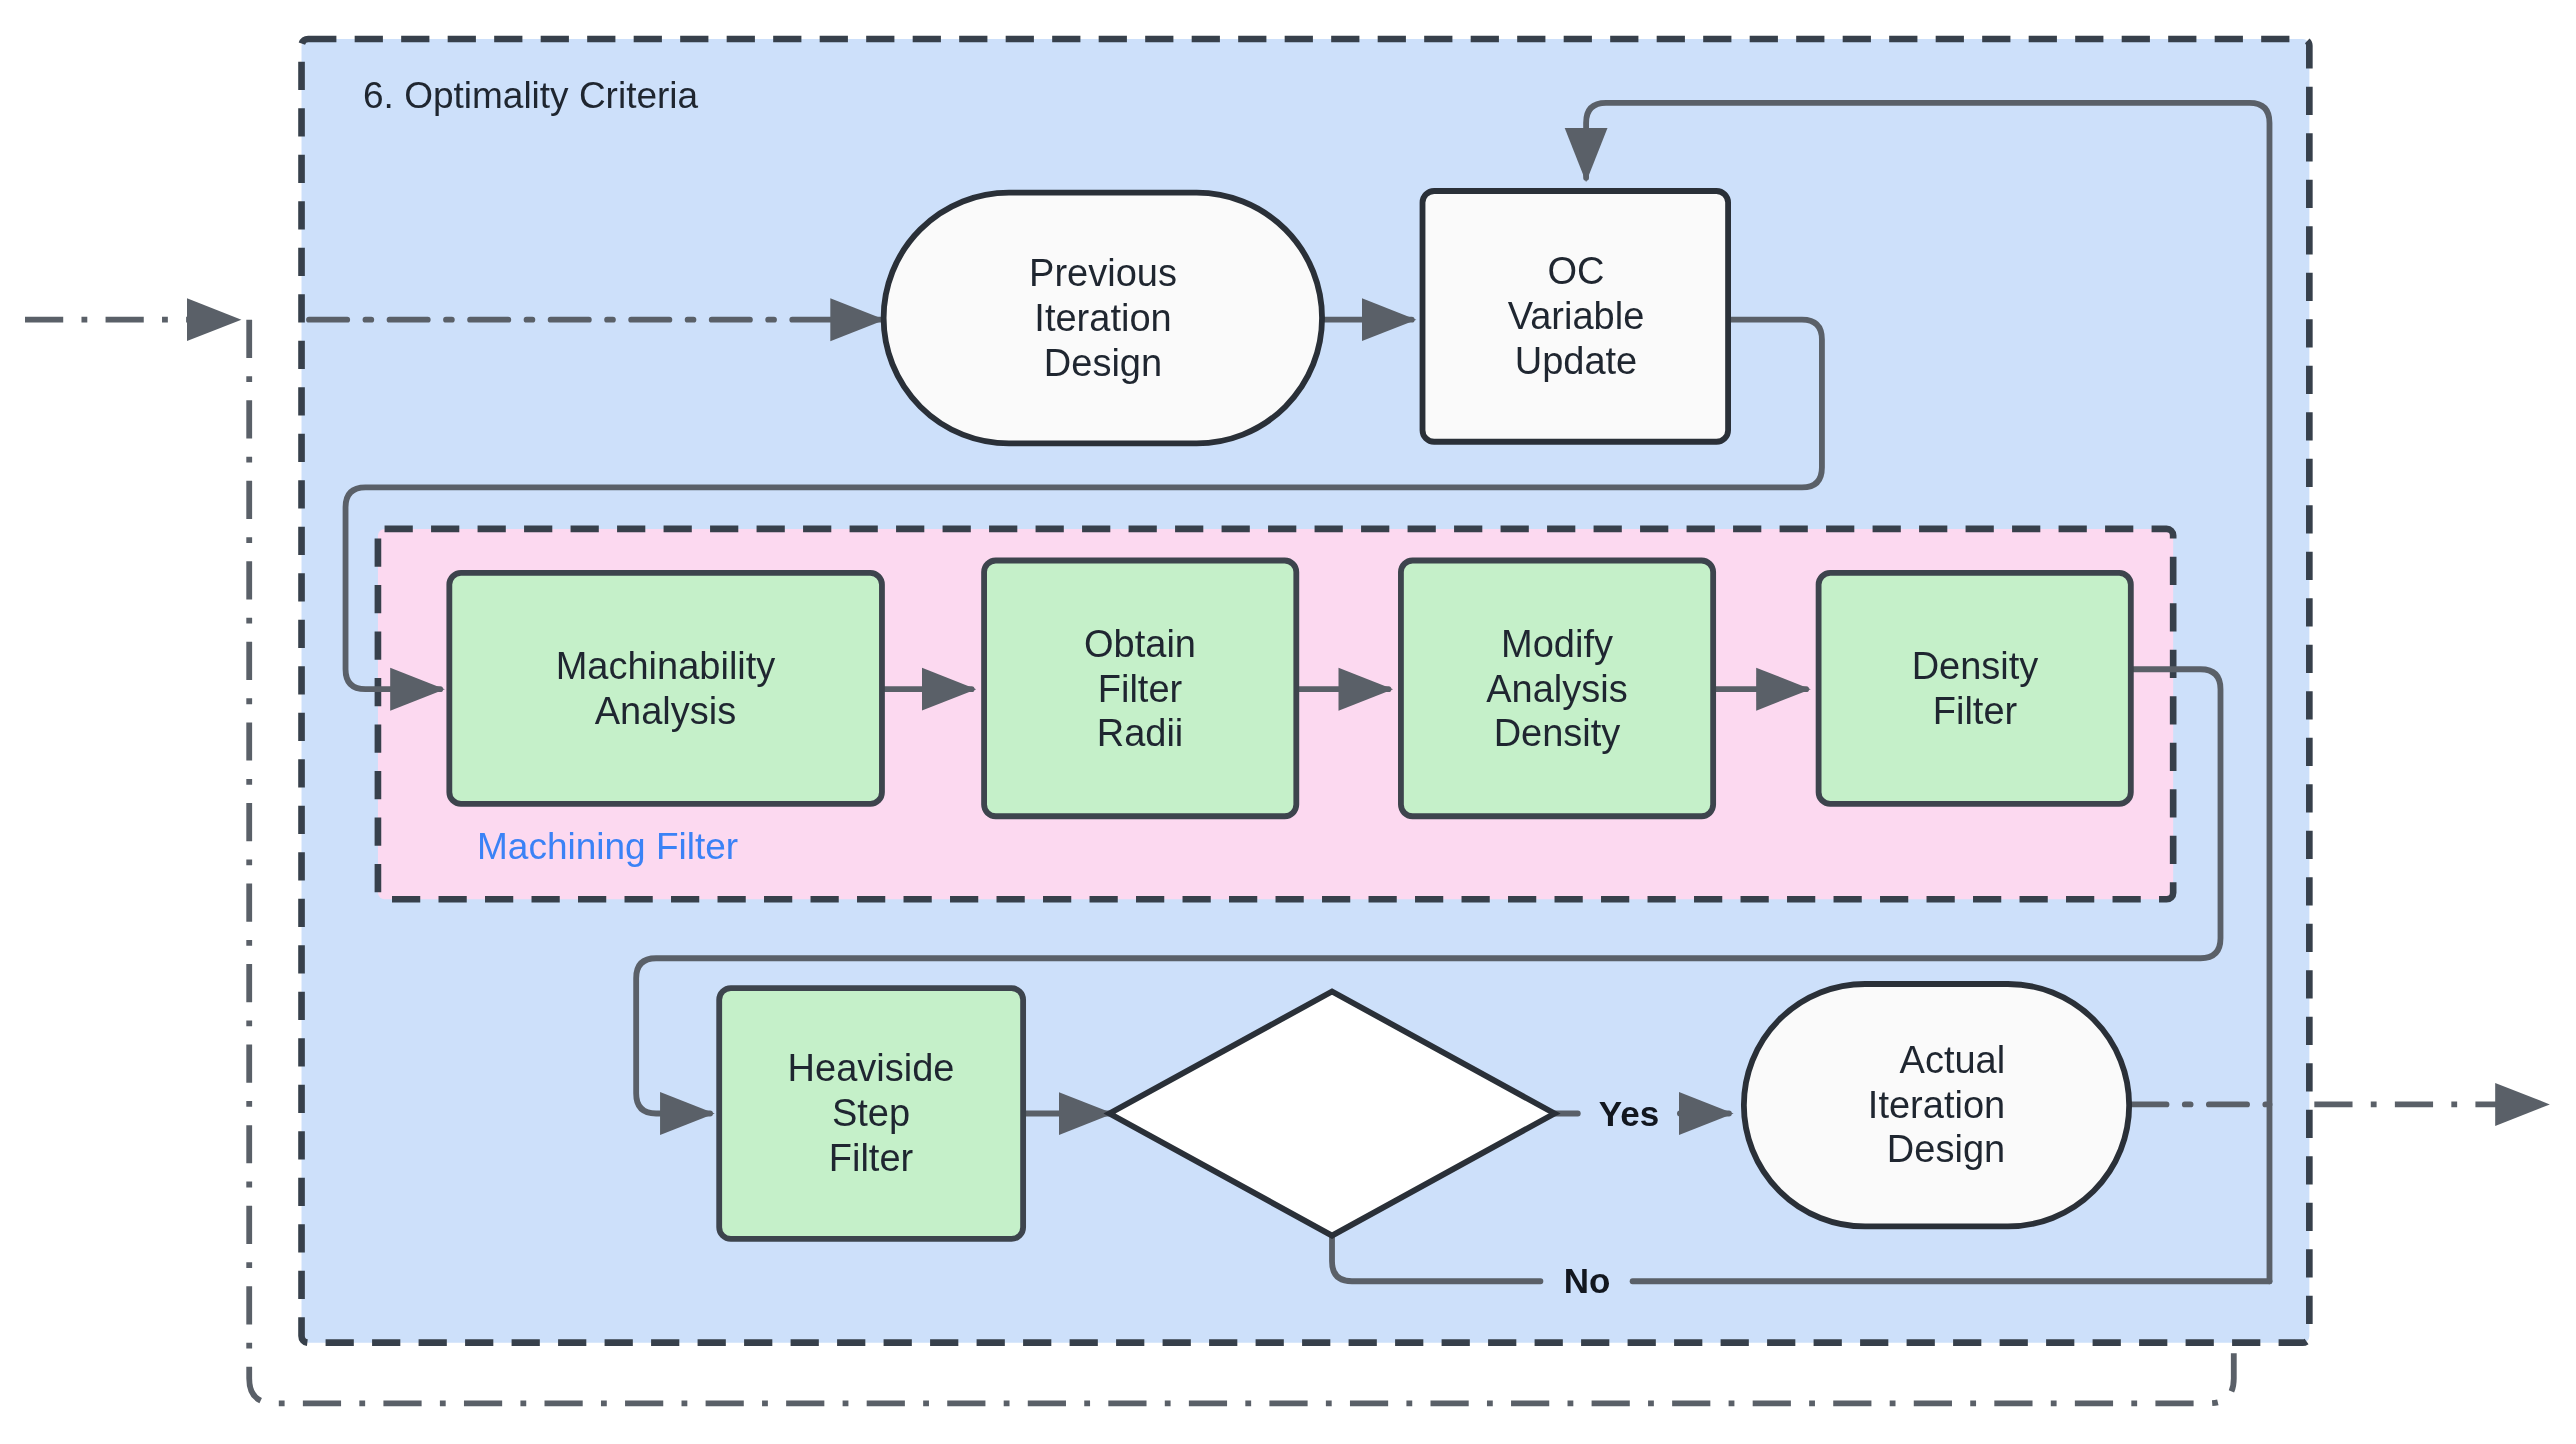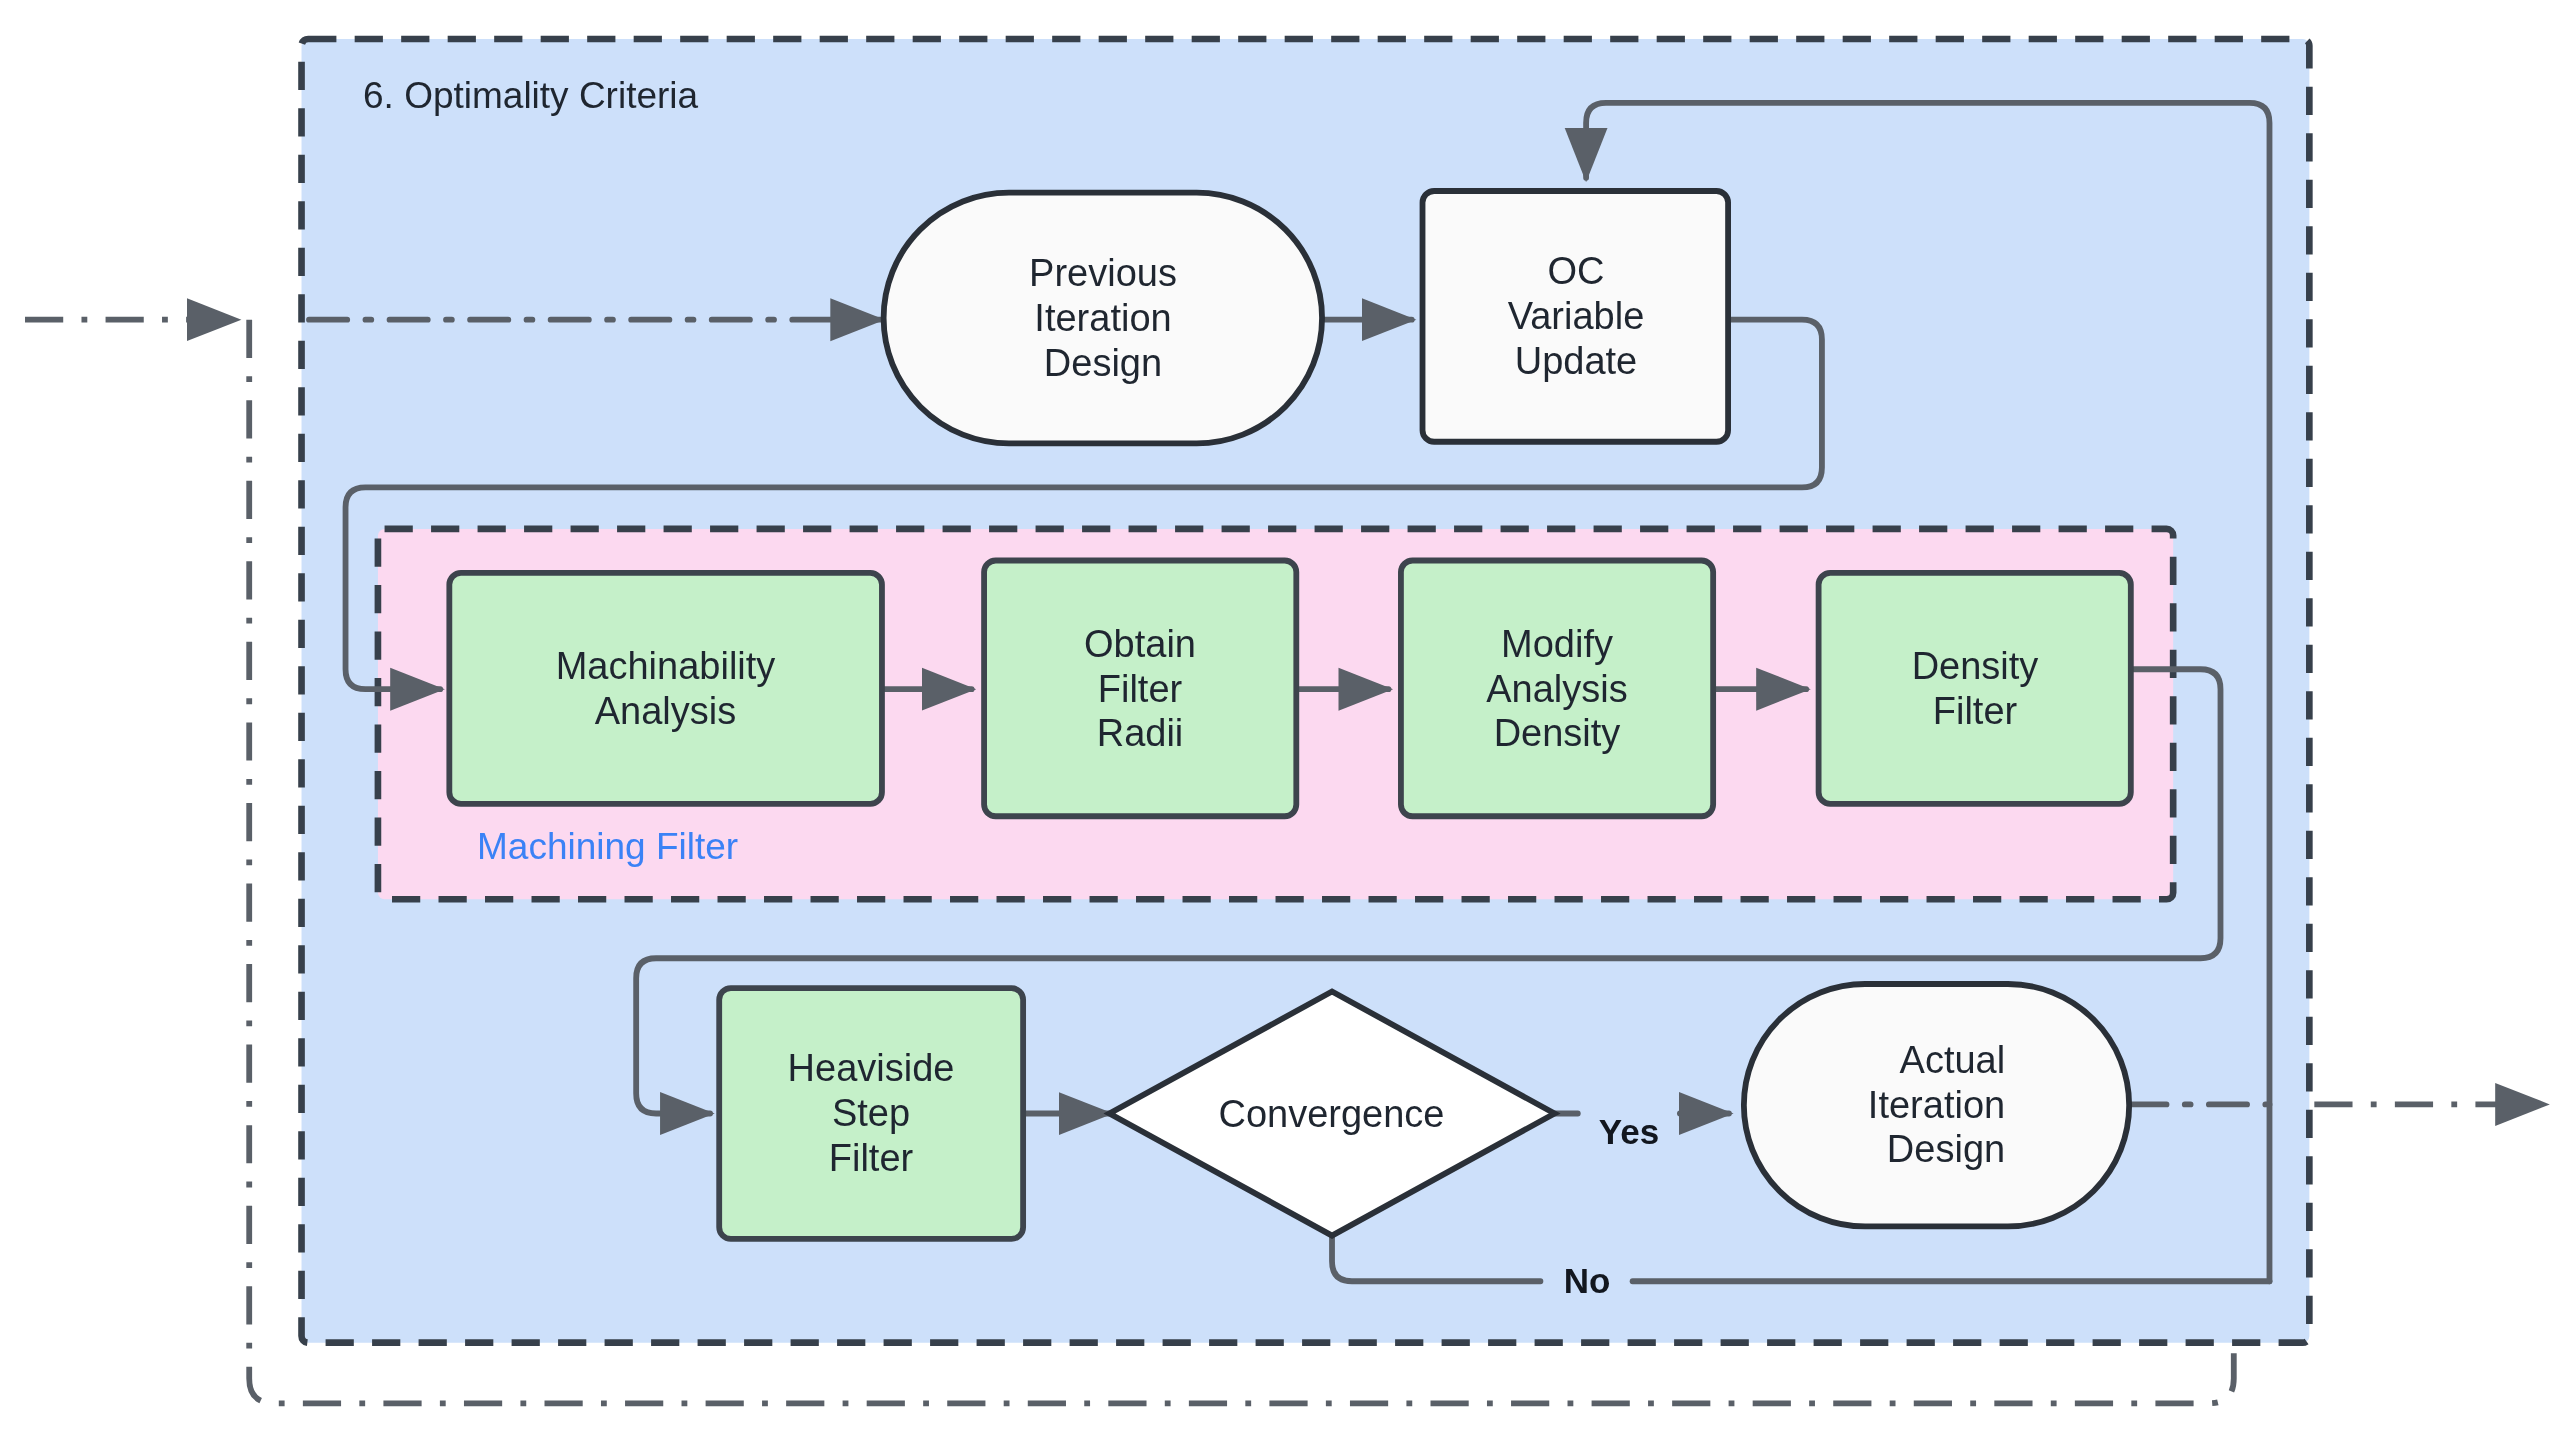--- a/index.html
+++ b/index.html
@@ -134,28 +134,25 @@
     <div><span>Density</span><br>
          <span>Filter</span></div>
   </div>
 
   <div class="nodelabel" style="left:719px; top:988px; width:304px; height:251px; font-size:38px;">
     <div><span>Heaviside</span><br>
          <span>Step</span><br>
          <span>Filter</span></div>
   </div>
 
-  <div class="nodelabel" style="left:1109px; top:992px; width:445px; height:244px; font-size:38px;">
-    <div><span>Convergence</span></div>
-  </div>
 
   <div class="nodelabel" style="left:1744px; top:984px; width:385px; height:242px; font-size:38px;text-align:right;">
     <div><span>Actual</span><br>
          <span>Iteration</span><br>
          <span>Design</span></div>
   </div>
 
-  <div class="edgelabel" style="left:1576px; top:1090px; width:106px; height:48px;margin-top:18px;">Yes</div>
+  <div class="edgelabel" style="left:1576px; top:1090px; width:106px; height:48px;">Yes</div>
 
   <div class="edgelabel" style="left:1538px; top:1257px; width:98px; height:48px;">No</div>
 
 </div>
 
 
 </body></html>

